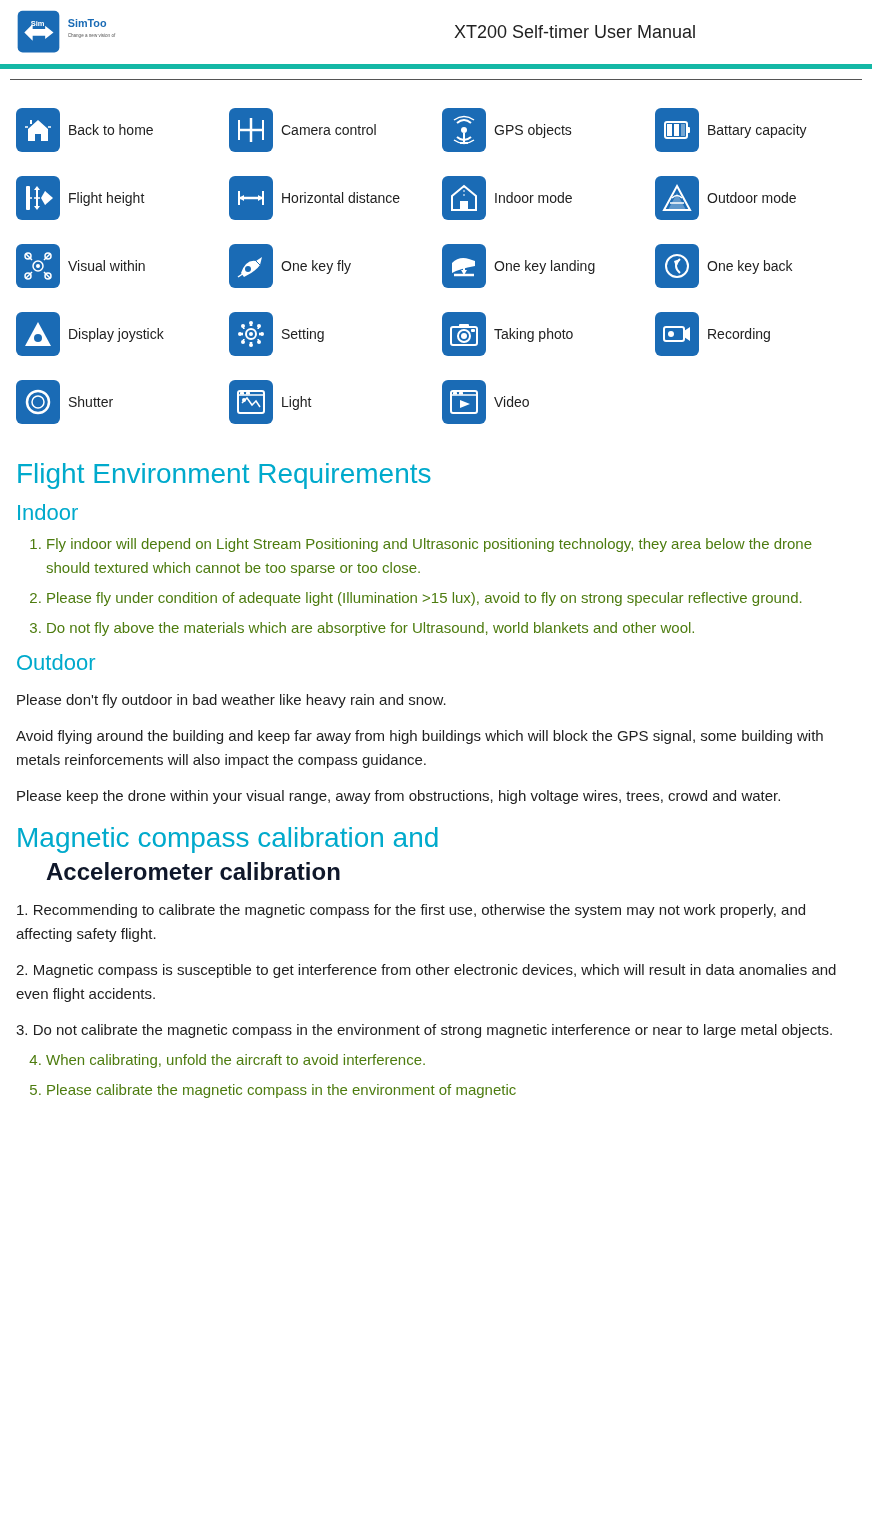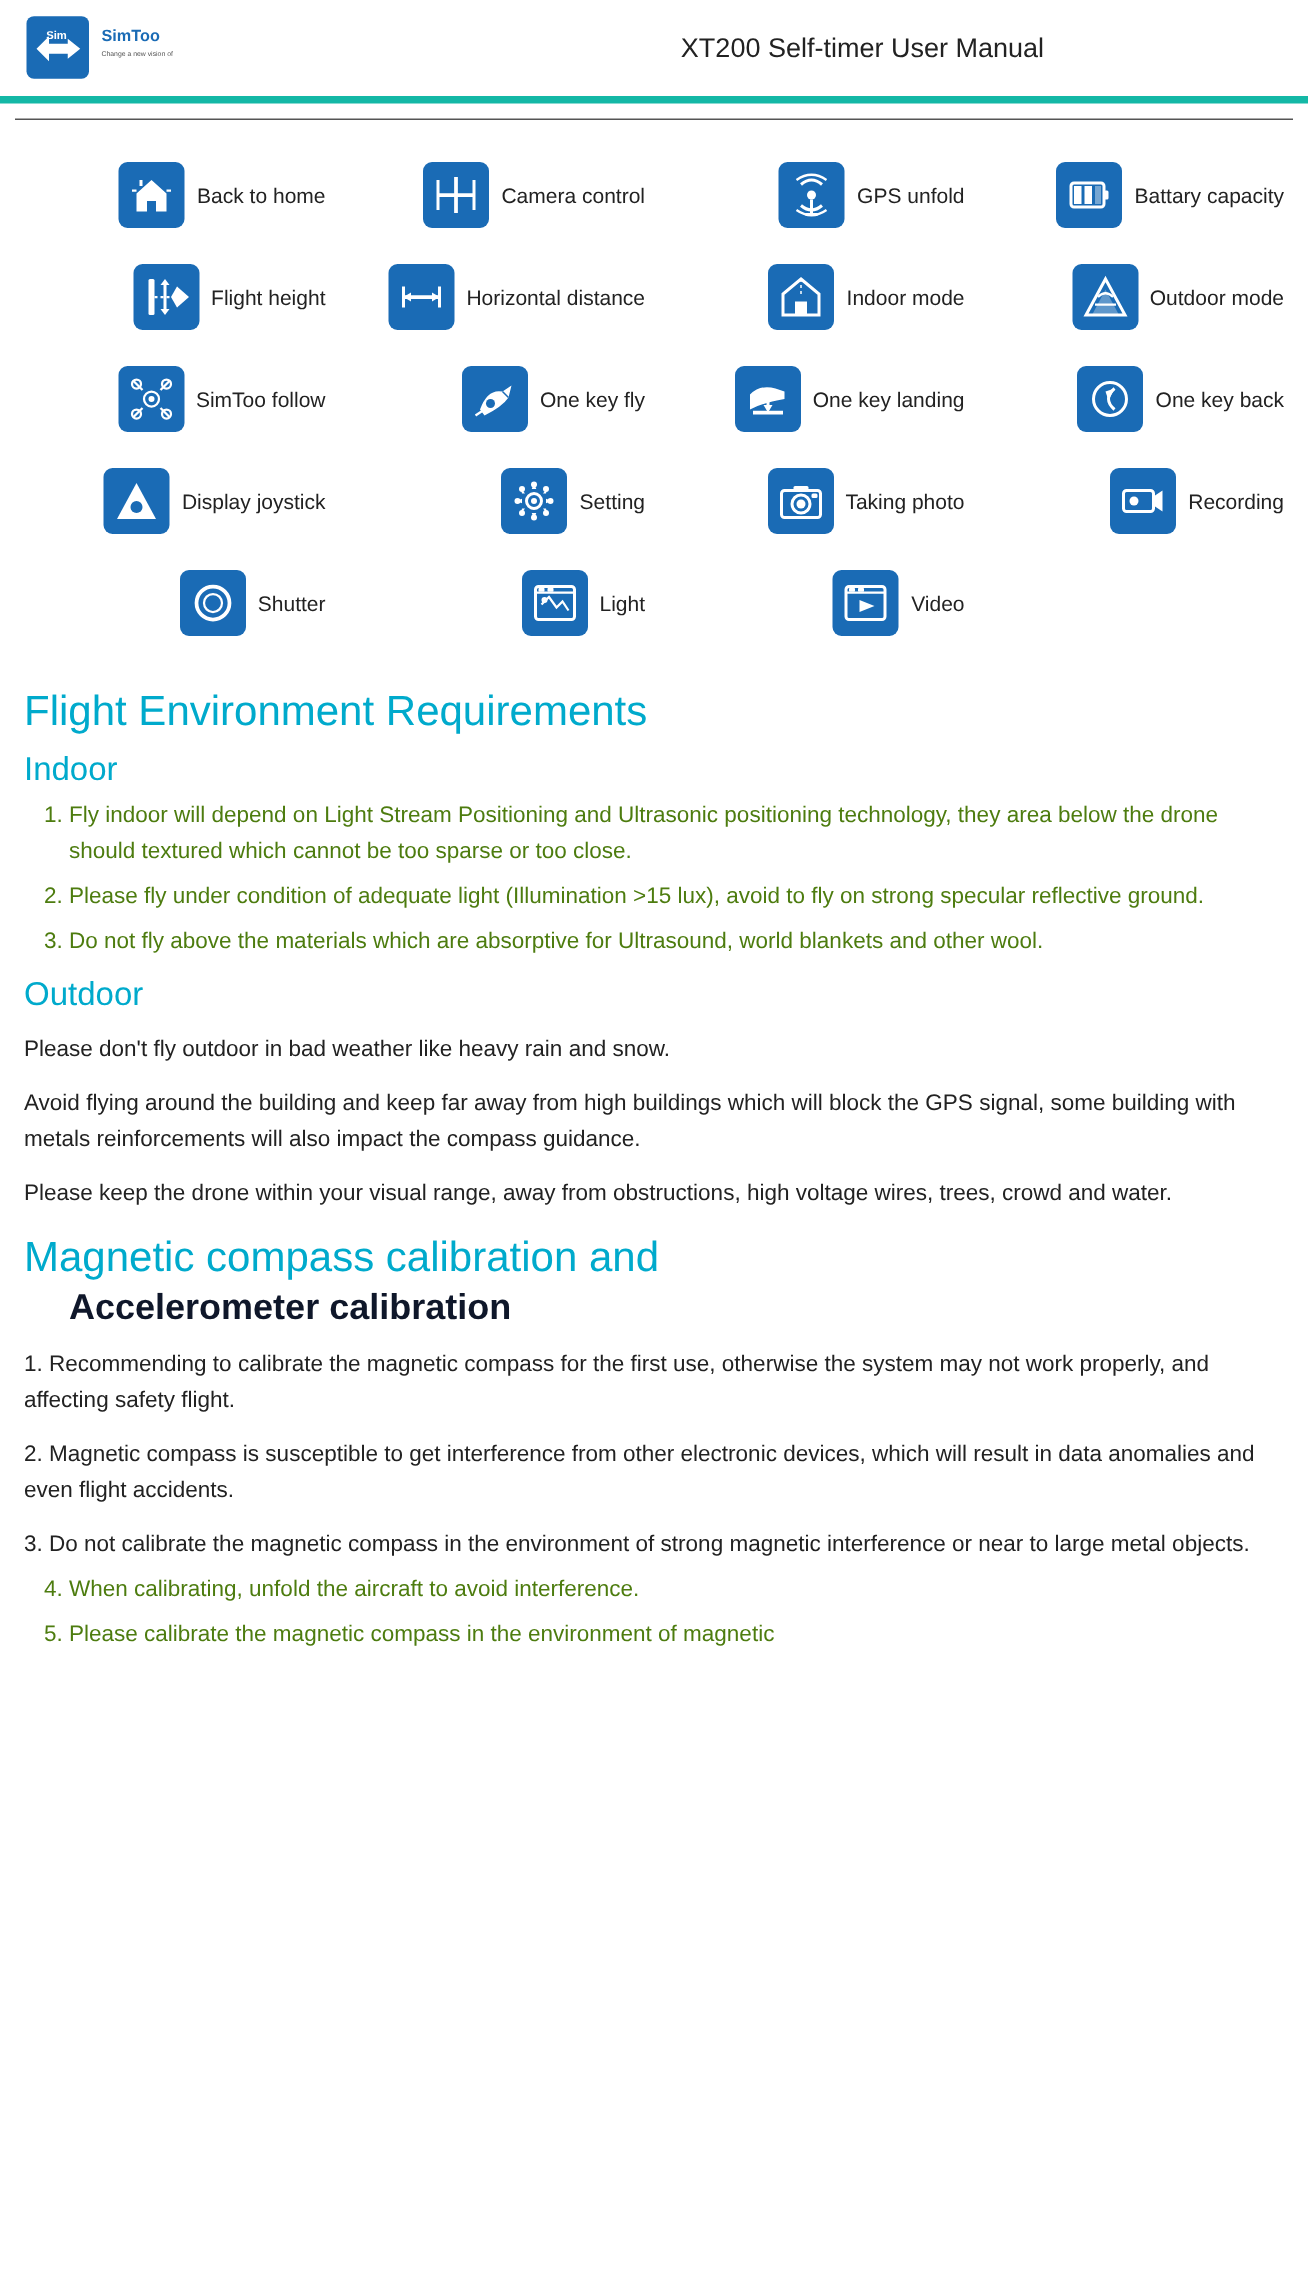--- a/index.html
+++ b/index.html
@@ -44,21 +44,20 @@
       display: grid;
       grid-template-columns: repeat(4, 1fr);
       gap: 4px 0;
       padding: 10px 10px 4px 10px;
     }
     .icon-item {
       display: flex;
       align-items: center;
       gap: 8px;
       padding: 10px 6px;
-      justify-content: flex-end;
     }
     .icon-box {
       width: 44px;
       height: 44px;
       background: #1a6bb5;
       border-radius: 6px;
       display: flex;
       align-items: center;
       justify-content: center;
       flex-shrink: 0;
@@ -176,21 +175,21 @@
       <svg width="30" height="30" viewBox="0 0 30 30" fill="none">
         <circle cx="15" cy="15" r="3" fill="white"></circle>
         <path d="M8 8 Q15 2 22 8" stroke="white" stroke-width="2" fill="none"></path>
         <path d="M5 5 Q15 -2 25 5" stroke="white" stroke-width="1.5" fill="none"></path>
         <path d="M8 22 Q15 28 22 22" stroke="white" stroke-width="2" fill="none"></path>
         <path d="M5 25 Q15 32 25 25" stroke="white" stroke-width="1.5" fill="none"></path>
         <line x1="15" y1="18" x2="15" y2="28" stroke="white" stroke-width="2"></line>
         <line x1="11" y1="28" x2="19" y2="28" stroke="white" stroke-width="2"></line>
       </svg>
     </div>
-    <span class="icon-label">GPS unfold</span>
+    <span class="icon-label">GPS objects</span>
   </div>
 
   <div class="icon-item">
     <div class="icon-box">
       <svg width="30" height="30" viewBox="0 0 30 30" fill="none">
         <rect x="3" y="7" width="22" height="16" rx="2" stroke="white" stroke-width="2" fill="none"></rect>
         <rect x="25" y="12" width="3" height="6" rx="1" fill="white"></rect>
         <rect x="5" y="9" width="5" height="12" fill="white"></rect>
         <rect x="12" y="9" width="5" height="12" fill="white"></rect>
         <rect x="19" y="9" width="4" height="12" fill="white" opacity="0.4"></rect>
@@ -260,21 +259,21 @@
         <line x1="3" y1="3" x2="9" y2="9" stroke="white" stroke-width="1.5"></line>
         <line x1="27" y1="3" x2="21" y2="9" stroke="white" stroke-width="1.5"></line>
         <line x1="3" y1="27" x2="9" y2="21" stroke="white" stroke-width="1.5"></line>
         <line x1="27" y1="27" x2="21" y2="21" stroke="white" stroke-width="1.5"></line>
         <circle cx="5" cy="5" r="3" fill="none" stroke="white" stroke-width="1.5"></circle>
         <circle cx="25" cy="5" r="3" fill="none" stroke="white" stroke-width="1.5"></circle>
         <circle cx="5" cy="25" r="3" fill="none" stroke="white" stroke-width="1.5"></circle>
         <circle cx="25" cy="25" r="3" fill="none" stroke="white" stroke-width="1.5"></circle>
       </svg>
     </div>
-    <span class="icon-label">SimToo follow</span>
+    <span class="icon-label">Visual within</span>
   </div>
 
   <div class="icon-item">
     <div class="icon-box">
       <svg width="30" height="30" viewBox="0 0 30 30" fill="none">
         <path d="M5 22 Q10 8 20 10 L26 6 L24 14 Q20 20 8 26 Z" fill="white"></path>
         <path d="M20 10 L24 14" stroke="#1a6bb5" stroke-width="1"></path>
         <circle cx="12" cy="18" r="3" fill="#1a6bb5"></circle>
         <line x1="2" y1="26" x2="8" y2="22" stroke="white" stroke-width="1.5"></line>
       </svg>

